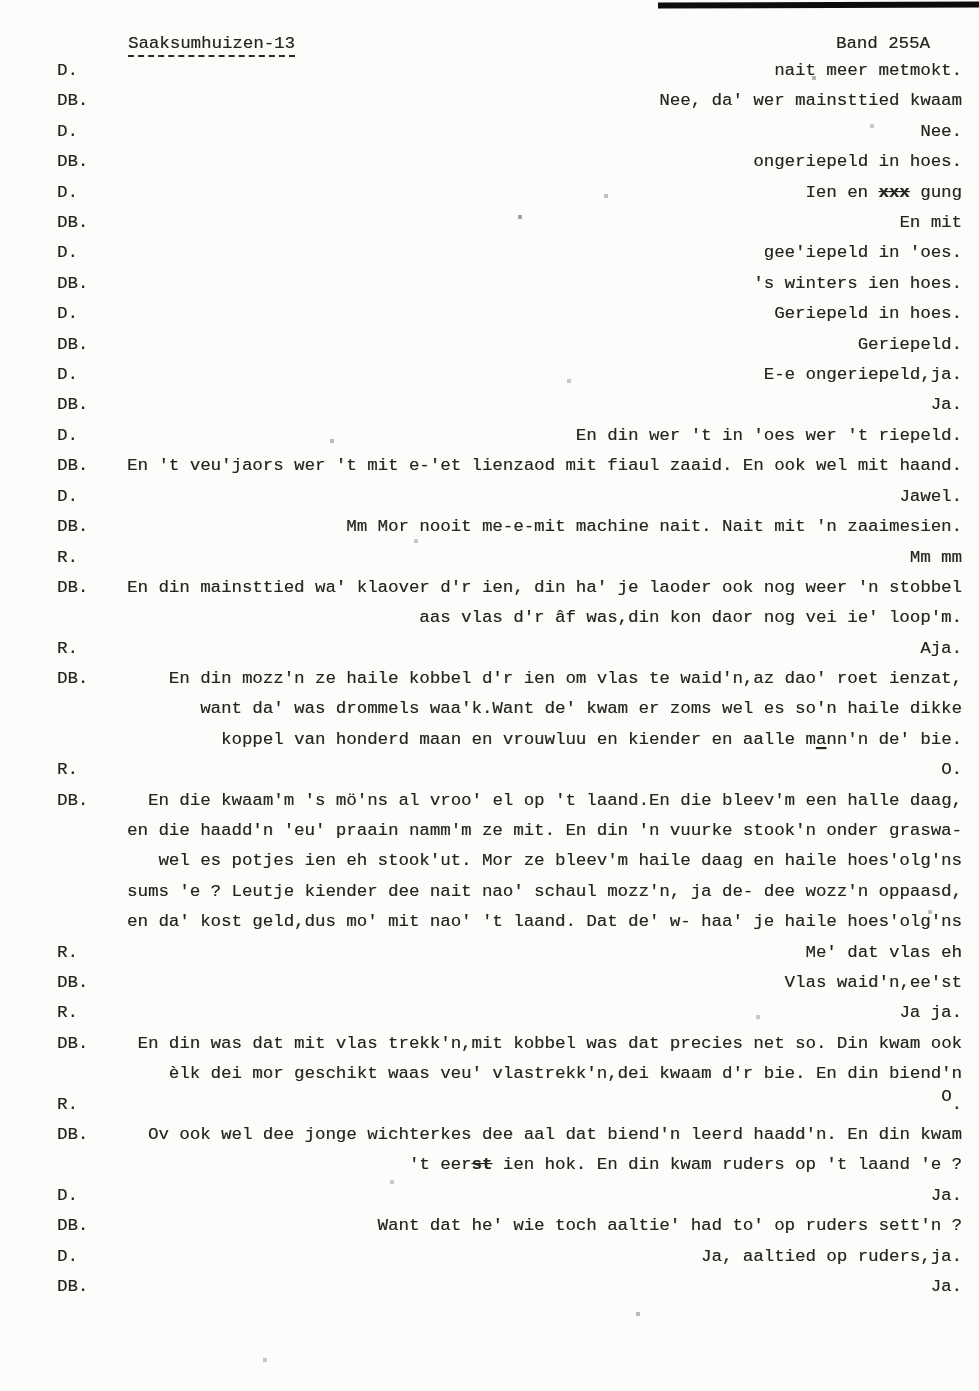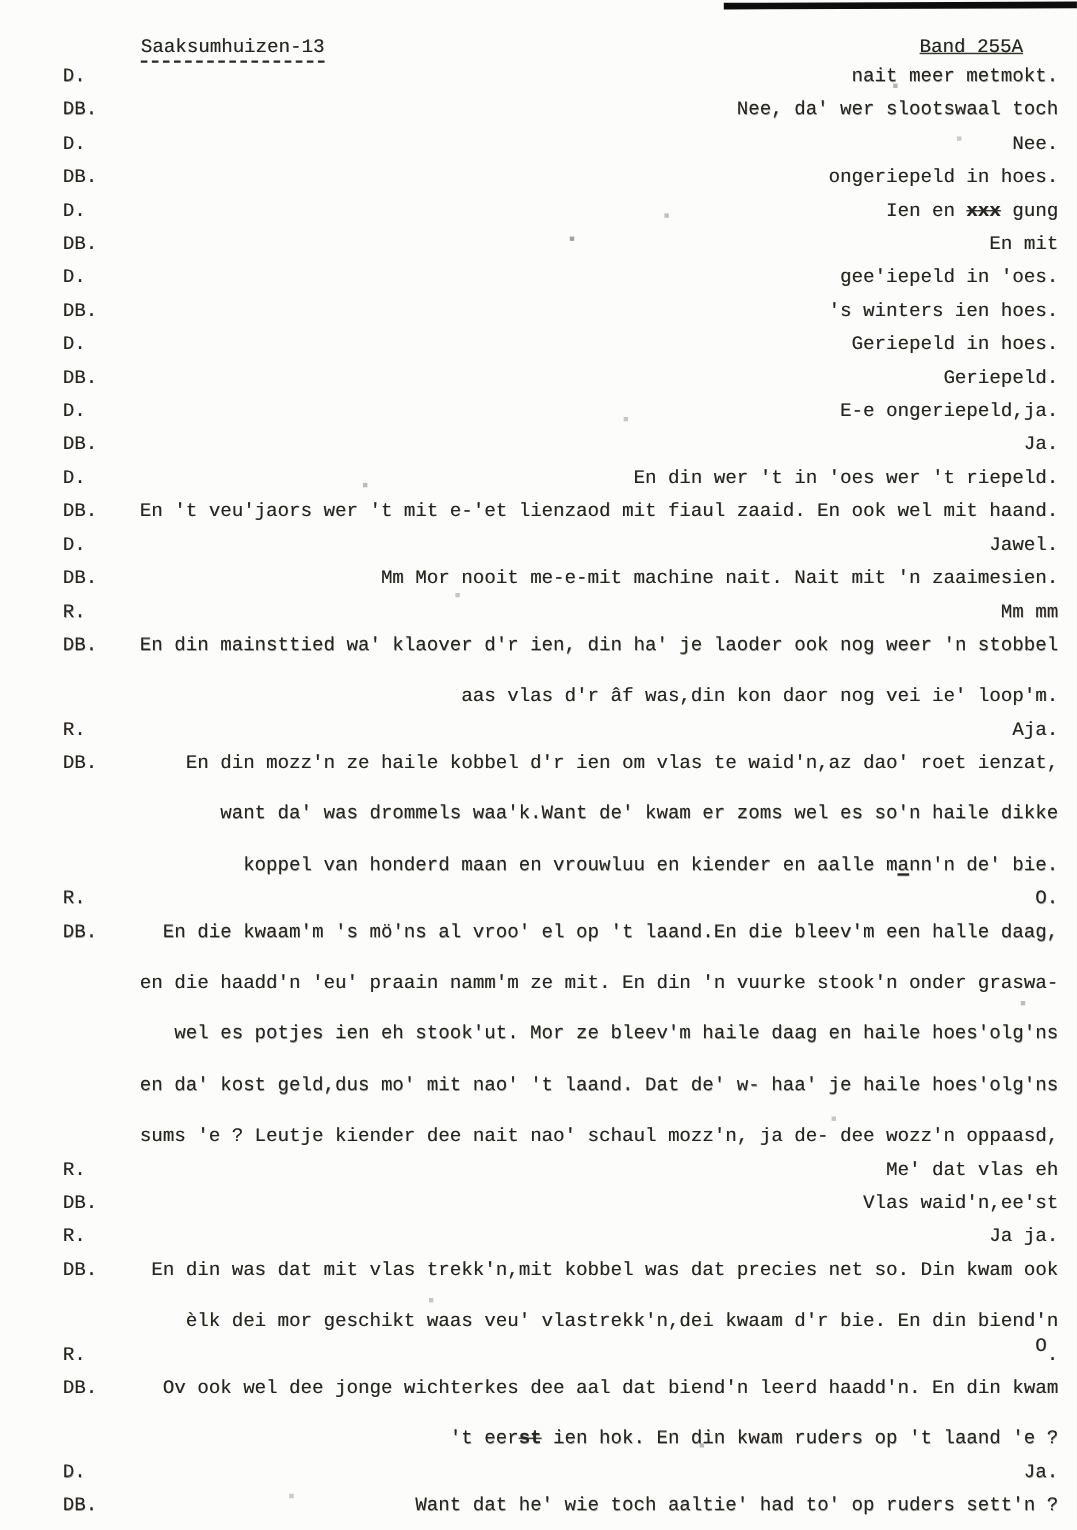--- a/index.html
+++ b/index.html
@@ -15,27 +15,27 @@
   .scan-bar{
     position:absolute;top:2px;left:658px;width:321px;height:6px;
     background:#0d0d0d;transform:skewY(-0.2deg);
   }
   .header{position:absolute;top:34px;left:0;width:795px;height:30px;font-size:17.4px;}
   .title{
     position:absolute;left:128px;top:0;
     padding-bottom:2px;border-bottom:2.5px dashed #2a2823;
     white-space:pre;
   }
-  .band{position:absolute;left:836px;top:0;white-space:pre;text-decoration:underline;}
+  .band{position:absolute;left:836px;top:0;white-space:pre;}
   .transcript{position:absolute;top:56px;left:57px;width:905px;font-size:17.4px;}
   .row{display:flex;align-items:flex-start;}
   .speaker{flex:0 0 40px;width:40px;line-height:30.4px;white-space:pre;}
   .utt{flex:1;min-width:0;}
   .line{line-height:30.4px;height:30.4px;white-space:pre;text-align:right;}
-  .cont{padding-left:3px;margin-top:16px;}
+  .cont{padding-left:3px;}
   .seg-strike{text-decoration:line-through;font-weight:bold;}
   .seg-u{text-decoration:underline;text-underline-offset:3px;text-decoration-thickness:2px;}
   .seg-sup{position:relative;top:-8px;}
   .noise{
     position:absolute;top:0;left:0;width:2px;height:2px;background:transparent;
     box-shadow:
       519px 216px 0 1px rgba(90,90,90,.55),
       813px 77px 0 1px rgba(110,110,110,.5),
       605px 195px 0 1px rgba(120,120,120,.45),
       871px 125px 0 1px rgba(130,130,130,.4),
@@ -62,21 +62,21 @@
   <div class="transcript">
       <div class="row">
         <span class="speaker">D.</span>
         <div class="utt">
           <div class="line"><span>nait meer metmokt.</span></div>
         </div>
       </div>
       <div class="row">
         <span class="speaker">DB.</span>
         <div class="utt">
-          <div class="line"><span>Nee, da' wer slootswaal toch</span></div>
+          <div class="line"><span>Nee, da' wer mainsttied kwaam</span></div>
         </div>
       </div>
       <div class="row">
         <span class="speaker">D.</span>
         <div class="utt">
           <div class="line"><span>Nee.</span></div>
         </div>
       </div>
       <div class="row">
         <span class="speaker">DB.</span>
@@ -188,22 +188,22 @@
         <div class="utt">
           <div class="line"><span>O.</span></div>
         </div>
       </div>
       <div class="row">
         <span class="speaker">DB.</span>
         <div class="utt">
           <div class="line"><span>En die kwaam'm 's mö'ns al vroo' el op 't laand.En die bleev'm een halle daag,</span></div>
           <div class="line cont"><span>en die haadd'n 'eu' praain namm'm ze mit. En din 'n vuurke stook'n onder graswa-</span></div>
           <div class="line cont"><span>wel es potjes ien eh stook'ut. Mor ze bleev'm haile daag en haile hoes'olg'ns</span></div>
+          <div class="line cont"><span>sums 'e ? Leutje kiender dee nait nao' schaul mozz'n, ja de- dee wozz'n oppaasd,</span></div>
           <div class="line cont"><span>en da' kost geld,dus mo' mit nao' 't laand. Dat de' w- haa' je haile hoes'olg'ns</span></div>
-          <div class="line cont"><span>sums 'e ? Leutje kiender dee nait nao' schaul mozz'n, ja de- dee wozz'n oppaasd,</span></div>
         </div>
       </div>
       <div class="row">
         <span class="speaker">R.</span>
         <div class="utt">
           <div class="line"><span>Me' dat vlas eh</span></div>
         </div>
       </div>
       <div class="row">
         <span class="speaker">DB.</span>

